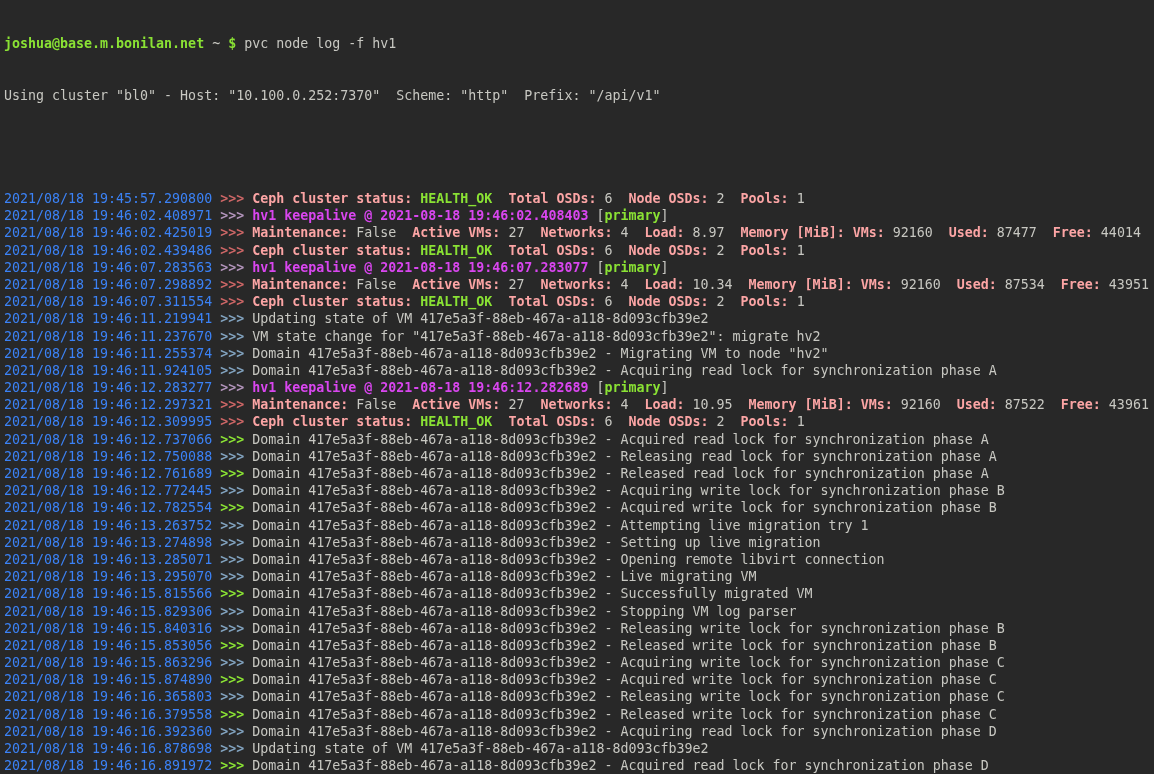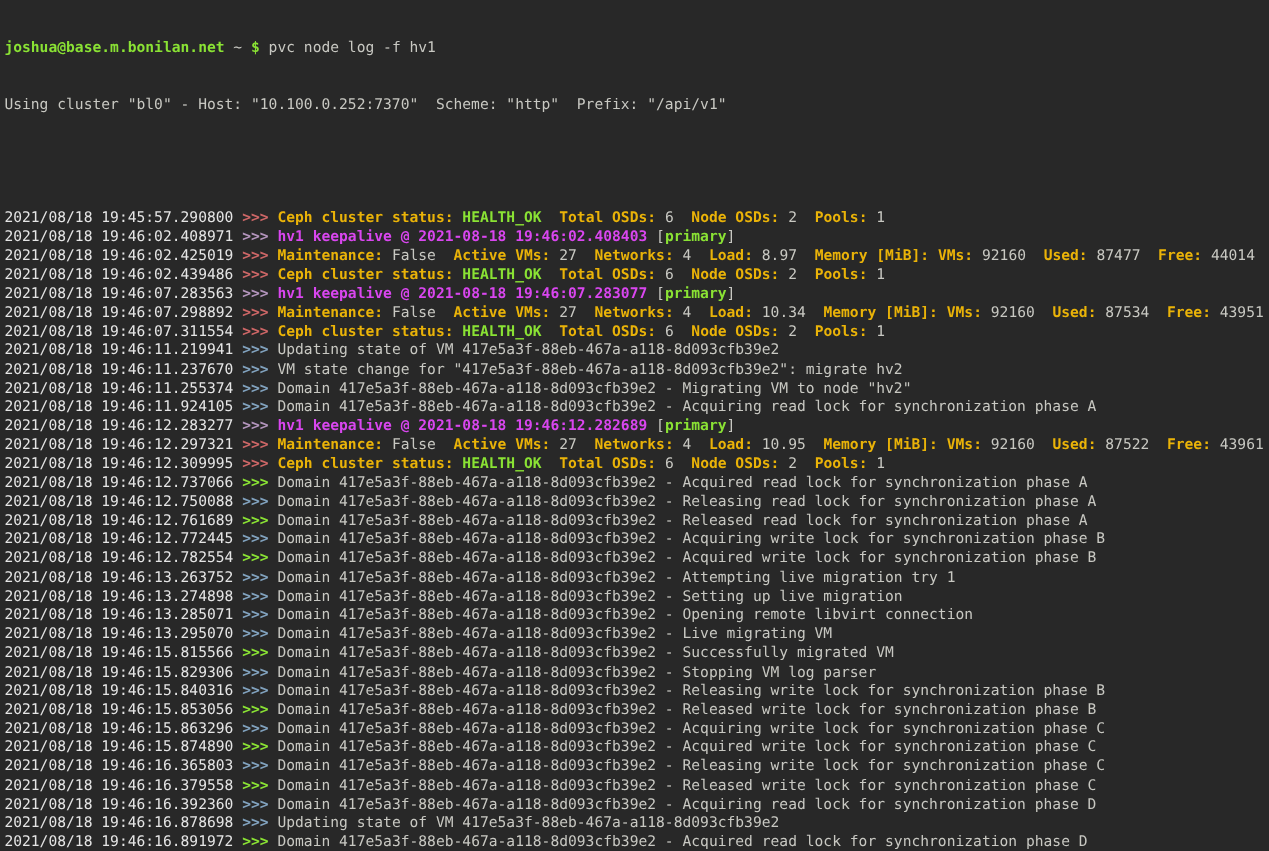--- a/index.html
+++ b/index.html
@@ -11,24 +11,24 @@
     background:#282828;
     overflow:hidden;
     font-family:"DejaVu Sans Mono","Liberation Mono",monospace;
     font-size:13.3px;
     line-height:17.18px;
     color:#c8c8c2;
     white-space:pre;
   }
   .row{min-height:17.18px;}
   .sn{color:#c8c8c2;font-weight:normal;}
-  .st{color:#eab308;font-weight:bold;}
+  .st{color:#fca5a5;font-weight:bold;}
   .sg{color:#8ae234;font-weight:bold;}
   .sp{color:#d946ef;font-weight:bold;}
-  .ts{color:#e5e5e5;}
+  .ts{color:#3b82f6;}
   .mk{font-weight:bold;}
   .mk-status{color:#cc6666;}
   .mk-keep{color:#b294bb;}
   .mk-info{color:#81a2be;}
   .mk-ok{color:#8ae234;}
 </style>
 </head>
 <body>
 
 <div class="term">

